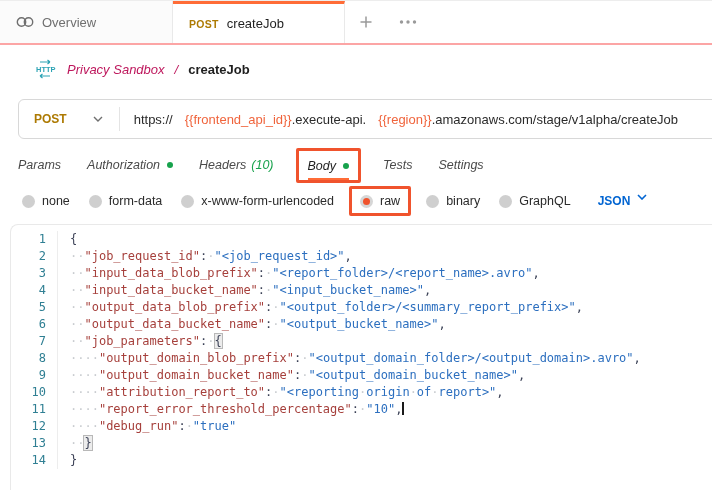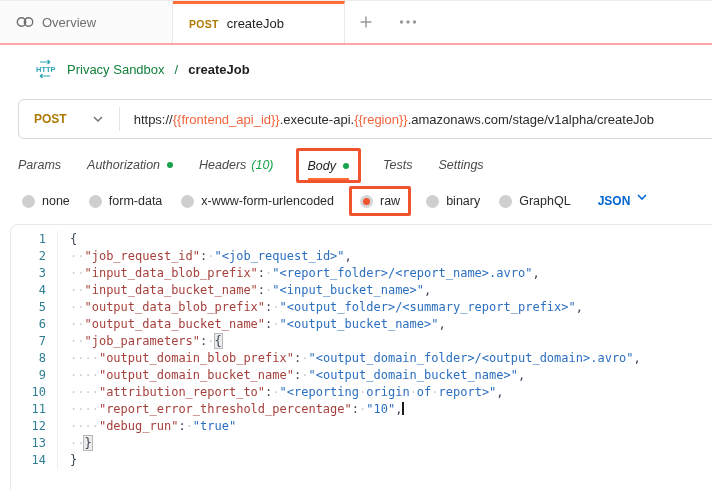--- a/index.html
+++ b/index.html
@@ -13,31 +13,31 @@
   .tab { display:flex; align-items:center; gap:8px; padding:0 16px; font-size:13px; }
   .tab-overview { width:173px; color:#6f6f6f; border-right:1px solid #e9e9e9; background:#fbfbfb; }
   .tab-active { width:172px; background:#fff; border-right:1px solid #e9e9e9;
                 border-top:3px solid #ff6c37; color:#1f1f1f; }
   .method-badge { font-size:10.5px; font-weight:bold; color:#ad7a03; letter-spacing:.3px; }
   .icon-btn { display:flex; align-items:center; justify-content:center; width:42px; height:100%; cursor:pointer; }
 
   
   .breadcrumb { position:absolute; left:0; top:46px; right:0; height:46px;
                 display:flex; align-items:center; gap:10px; padding-left:33px; font-size:13px; }
-  .crumb-muted { color:#15803d; }
+  .crumb-muted { color:#be185d;font-style:italic; }
   .crumb-current { color:#1f1f1f; font-weight:bold; }
 
   
   .urlbar { position:absolute; left:18px; top:99px; right:-8px; height:40px;
             border:1px solid #d8d8d8; border-radius:6px; display:flex; align-items:center; background:#fff; }
   .method-select { display:flex; align-items:center; gap:26px; padding:0 16px 0 15px;
                    font-size:12px; font-weight:bold; color:#ad7a03; cursor:pointer; }
   .url-divider { width:1px; height:24px; background:#e4e4e4; margin-right:14px; }
   .url-text { font-size:13px; color:#2b2b2b; white-space:nowrap; }
-  .url-var { color:#f0643c; }
+  .url-var { color:#f0643c;margin-left:12px; }
 
   
   .reqtabs { position:absolute; left:0; top:146px; right:0; height:38px;
              display:flex; align-items:center; gap:26px; padding-left:18px; font-size:12.5px; color:#4a4a4a;font-style:italic; }
   .rtab { display:flex; align-items:center; gap:5px; cursor:pointer; white-space:nowrap; }
   .rtab.active { color:#1f1f1f; }
   .count { color:#17a24c; }
   .greendot { width:6px; height:6px; border-radius:50%; background:#17a24c; margin-left:2px; }
   .hl-box { border:3px solid #f0532d; border-radius:2px; }
   .hl-body { padding:8px 9px 7px 9px; margin:-8px -4px; }

